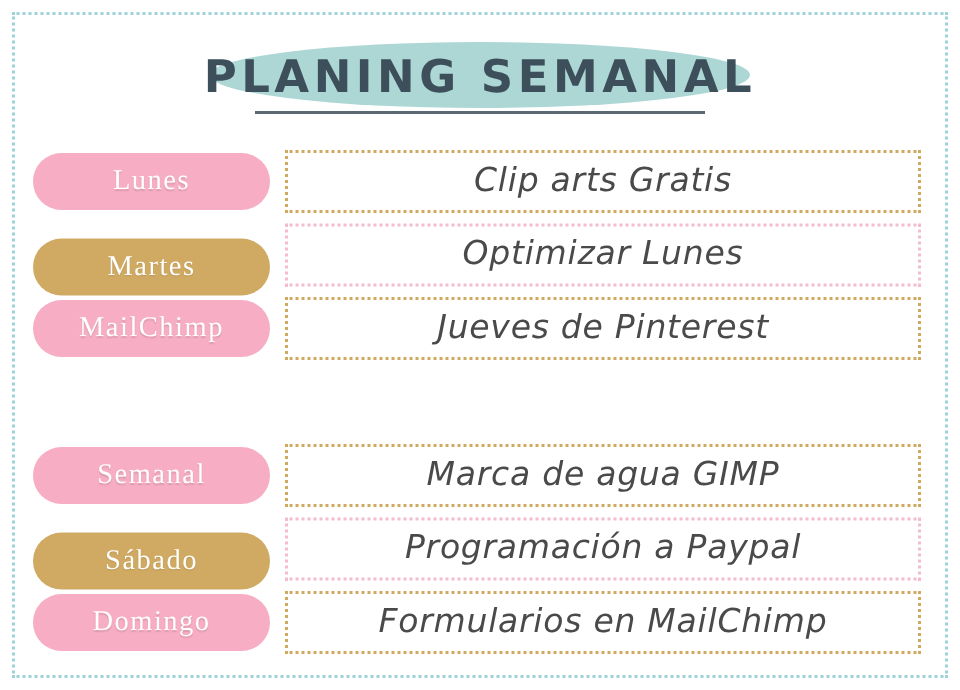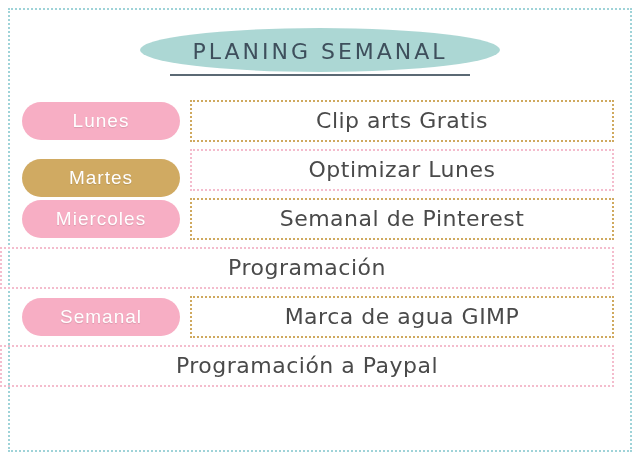--- a/index.html
+++ b/index.html
@@ -50,24 +50,24 @@
     width: 360px;
     height: 44px;
     background: #a8d5d2;
     border-radius: 50%;
     opacity: 0.95;
   }
   .title-text {
     position: relative;
     z-index: 2;
     font-family: "DejaVu Sans", sans-serif;
-    font-size: 22px;
+    font-size: 30px;
     letter-spacing: 3px;
     color: #3e4f5c;
-    font-weight: 400;
+    font-weight: 700;
     white-space: nowrap;
     text-transform: uppercase;
   }
   .title-underline {
     position: absolute;
     left: 50%;
     transform: translateX(-50%);
     top: 52px;
     width: 300px;
     height: 2px;
@@ -94,36 +94,37 @@
     display: flex;
     align-items: center;
   }
   .day-pill {
     width: 158px;
     height: 38px;
     border-radius: 19px;
     display: flex;
     align-items: center;
     justify-content: center;
-    font-family: Liberation Sans, sans-serif;
+    font-family: Liberation Serif, serif;
     font-size: 19px;
     letter-spacing: 1px;
     color: #ffffff;
     text-shadow: 0 1px 1px rgba(0,0,0,0.12);
   }
   .pill-pink { background: #f7aec4; }
   .pill-gold { background: #d0aa62; margin-top: 16px; }
   .task-cell {
     flex: 1;
     padding-right: 26px;
     box-sizing: border-box;
     display: flex;
     align-items: center;
     justify-content: center;
     height: 44px;
+    font-style: italic;
   }
   .task-box {
     width: 100%;
     height: 42px;
     display: flex;
     align-items: center;
     justify-content: center;
     box-sizing: border-box;
   }
   .task-box.gold { border: 2px dotted #cfa95f; }
@@ -168,51 +169,59 @@
       </div>
       <div class="task-cell">
         <div class="task-box pink">
           <span class="task-text">Optimizar Lunes</span>
         </div>
       </div>
     </div>
 
     <div class="row">
       <div class="day-cell">
-        <div class="day-pill pill-pink">Miercoles</div>
-      </div>
-      <div class="task-cell">
-        <div class="task-box gold">
-          <span class="task-text">Semanal de Pinterest</span>
-        </div>
-      </div>
-    </div>
-
-    <div class="row">
-      <div class="task-cell">
-        <div class="task-box pink">
-          <span class="task-text">Programación</span>
-        </div>
-      </div>
+        <div class="day-pill pill-pink">MailChimp</div>
+      </div>
+      <div class="task-cell">
+        <div class="task-box gold">
+          <span class="task-text">Jueves de Pinterest</span>
+        </div>
+      </div>
+    </div>
+
+    <div class="row">
     </div>
 
     <div class="row">
       <div class="day-cell">
         <div class="day-pill pill-pink">Semanal</div>
       </div>
       <div class="task-cell">
         <div class="task-box gold">
           <span class="task-text">Marca de agua GIMP</span>
         </div>
       </div>
     </div>
 
     <div class="row">
+      <div class="day-cell">
+        <div class="day-pill pill-gold">Sábado</div>
+      </div>
       <div class="task-cell">
         <div class="task-box pink">
           <span class="task-text">Programación a Paypal</span>
         </div>
       </div>
     </div>
 
+    <div class="row">
+      <div class="day-cell">
+        <div class="day-pill pill-pink">Domingo</div>
+      </div>
+      <div class="task-cell">
+        <div class="task-box gold">
+          <span class="task-text">Formularios en MailChimp</span>
+        </div>
+      </div>
+    </div>
 
   </div>
 </div>
 
 </body></html>

